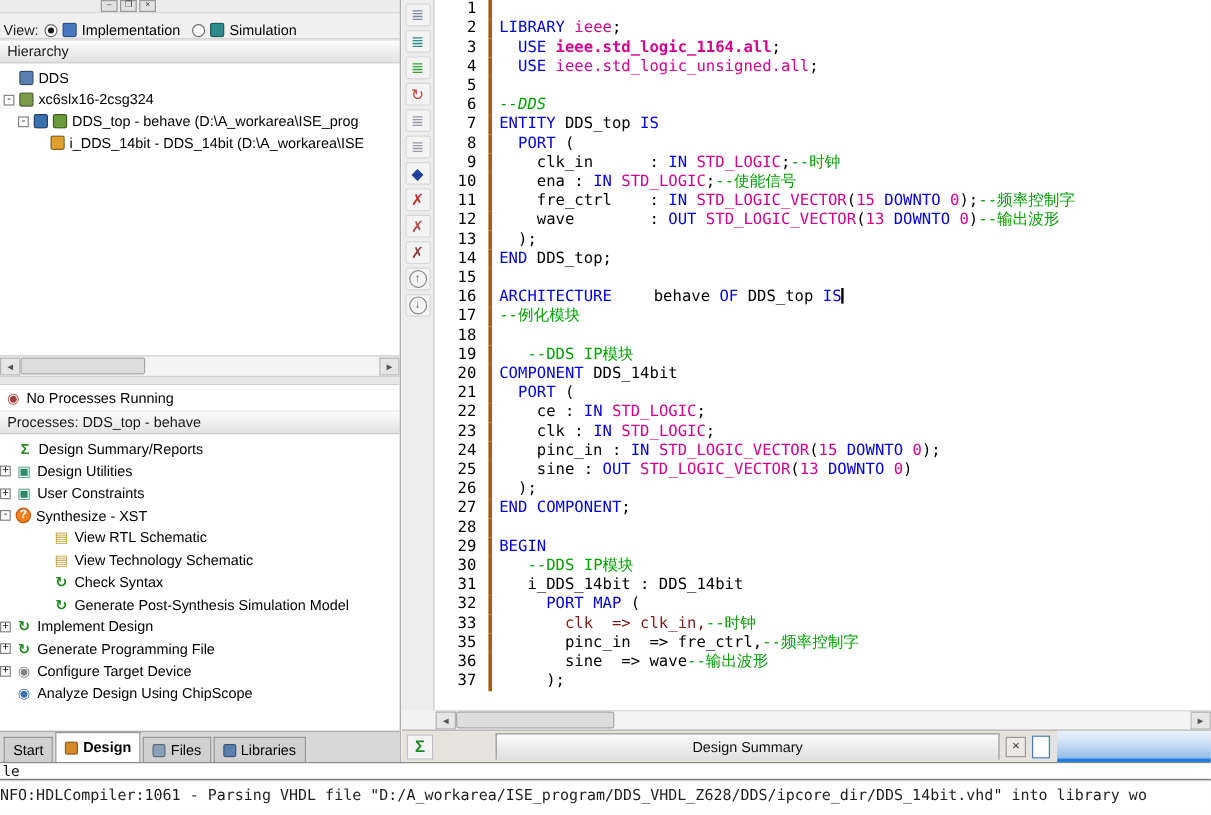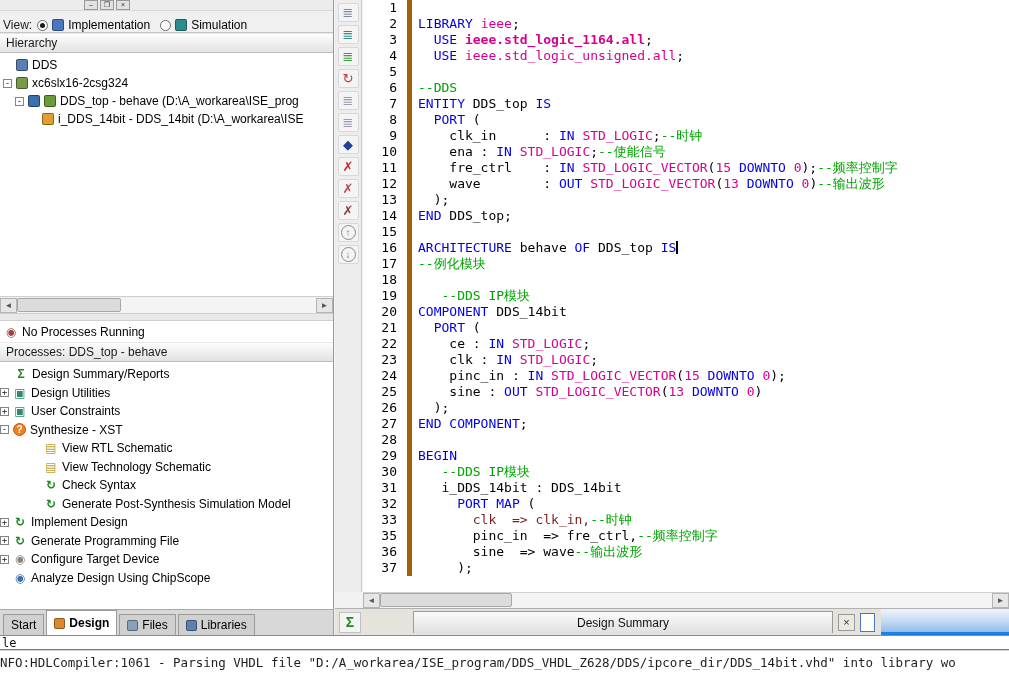--- a/index.html
+++ b/index.html
@@ -43,21 +43,21 @@
 
   
   .vtoolbar{position:absolute;left:335px;top:0;width:27px;height:592px;background:#ededed;border-right:1px solid #cccccc;display:flex;flex-direction:column;align-items:center;padding-top:3px;gap:3px}
   .vt-icon{width:21px;height:19px;display:flex;align-items:center;justify-content:center;font-size:13px;background:#f4f4f4;border:1px solid #d8d8d8;border-radius:2px}
   .vt-icon .circ{width:15px;height:15px;border:1.5px solid #8a8a8a;border-radius:50%;display:flex;align-items:center;justify-content:center;font-size:10px}
 
   
   .editor{position:absolute;left:363px;top:0;width:646px;height:592px;background:#fff;overflow:hidden}
   .code-line{height:16px;display:flex;font-family:"DejaVu Sans Mono",monospace;font-size:13px;line-height:16px}
   .ln{width:44px;text-align:right;padding-right:10px;color:#000;flex:0 0 auto}
-  .line-text{flex:1;border-left:5px solid #a16207;padding-left:6px;white-space:pre;overflow:hidden}
+  .line-text{flex:1;border-left:3px solid #a16207;padding-left:6px;white-space:pre;overflow:hidden}
   .caret{display:inline-block;width:1.5px;height:13px;background:#000;vertical-align:-2px}
   .ed-hscroll{position:absolute;left:363px;top:592px;width:646px;height:16px;background:#f0f0f0;border-top:1px solid #cfcfcf;display:flex;align-items:center}
 
   
   .summary-bar{position:absolute;left:335px;top:608px;width:674px;height:27px;background:#e6e3dc;border-top:1px solid #b0b0b0;display:flex;align-items:center}
   .sigma-btn{width:22px;height:21px;margin-left:4px;display:flex;align-items:center;justify-content:center;color:#1f8a1f;font-weight:bold;font-size:14px;border:1px solid #c0c0c0;background:#f4f4f4}
   .summary-tab{width:420px;height:22px;margin-left:52px;background:linear-gradient(#fbfbfb,#e0e0e0);border:1px solid #9a9a9a;border-bottom:none;display:flex;align-items:center;justify-content:center;color:#111}
   .close-btn{width:17px;height:17px;border:1px solid #9a9a9a;background:#ece9e2;display:flex;align-items:center;justify-content:center;font-size:11px;margin:0 5px;color:#333}
   .doc-btn{width:15px;height:19px;border:1.5px solid #4a78c0;background:#fff;margin-right:6px}
   .blue-gradient{flex:1;height:100%;background:linear-gradient(180deg,#eef4fb 0%,#c2d9f2 55%,#8fbce8 100%);border-bottom:3px solid #1e7fe0}
@@ -273,21 +273,21 @@
       <div class="code-line">
         <span class="ln">4</span>
         <span class="line-text"><span style="color: rgb(0, 0, 0);">  </span><span style="color: rgb(0, 0, 230);">USE </span><span style="color: rgb(214, 0, 143);">ieee.std_logic_unsigned.all</span><span style="color: rgb(0, 0, 0);">;</span></span>
       </div>
       <div class="code-line">
         <span class="ln">5</span>
         <span class="line-text"></span>
       </div>
       <div class="code-line">
         <span class="ln">6</span>
-        <span class="line-text"><span style="color: rgb(0, 163, 0);">--DDS</span></span>
+        <span class="line-text"><span style="color: rgb(0, 163, 0); font-style: italic;">--DDS</span></span>
       </div>
       <div class="code-line">
         <span class="ln">7</span>
         <span class="line-text"><span style="color: rgb(0, 0, 230);">ENTITY </span><span style="color: rgb(0, 0, 0);">DDS_top </span><span style="color: rgb(0, 0, 230);">IS</span></span>
       </div>
       <div class="code-line">
         <span class="ln">8</span>
         <span class="line-text"><span style="color: rgb(0, 0, 0);">  </span><span style="color: rgb(0, 0, 230);">PORT </span><span style="color: rgb(0, 0, 0);">(</span></span>
       </div>
       <div class="code-line">
@@ -313,21 +313,21 @@
       <div class="code-line">
         <span class="ln">14</span>
         <span class="line-text"><span style="color: rgb(0, 0, 230);">END </span><span style="color: rgb(0, 0, 0);">DDS_top;</span></span>
       </div>
       <div class="code-line">
         <span class="ln">15</span>
         <span class="line-text"></span>
       </div>
       <div class="code-line">
         <span class="ln">16</span>
-        <span class="line-text"><span style="color: rgb(0, 0, 230);">ARCHITECTURE </span><span style="color: rgb(0, 0, 0);">behave </span><span style="color: rgb(0, 0, 230);">OF </span><span style="color: rgb(0, 0, 0);">DDS_top </span><span style="color: rgb(0, 0, 230);">IS</span><span class="caret"></span></span>
+        <span class="line-text"><span style="color: rgb(0, 0, 230);">ARCHITECTURE </span><span style="color: rgb(0, 0, 0); margin-left: 27px;">behave </span><span style="color: rgb(0, 0, 230);">OF </span><span style="color: rgb(0, 0, 0);">DDS_top </span><span style="color: rgb(0, 0, 230);">IS</span><span class="caret"></span></span>
       </div>
       <div class="code-line">
         <span class="ln">17</span>
         <span class="line-text"><span style="color: rgb(0, 163, 0);">--例化模块</span></span>
       </div>
       <div class="code-line">
         <span class="ln">18</span>
         <span class="line-text"></span>
       </div>
       <div class="code-line">

